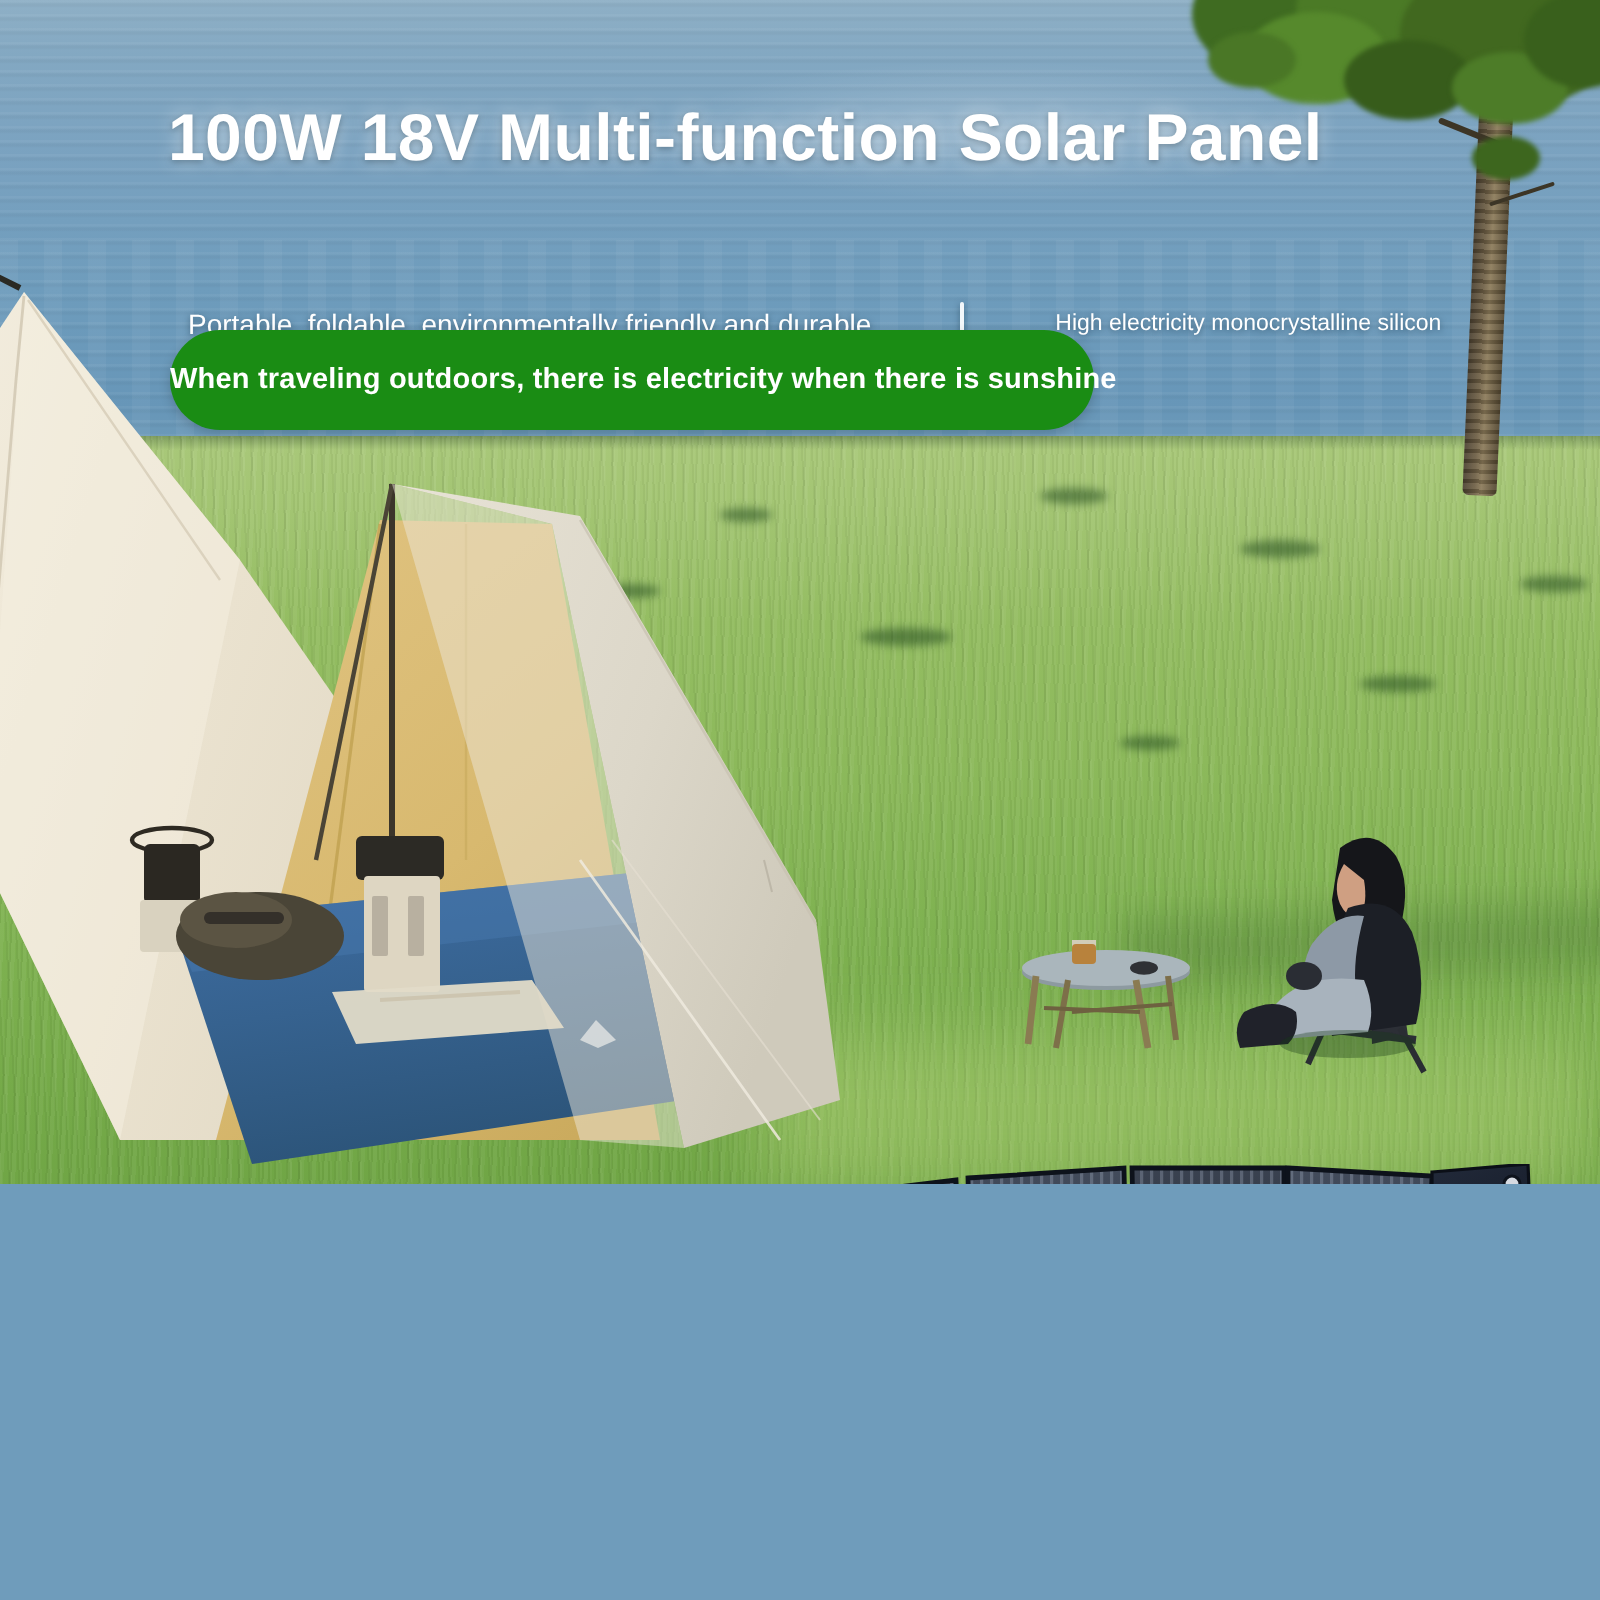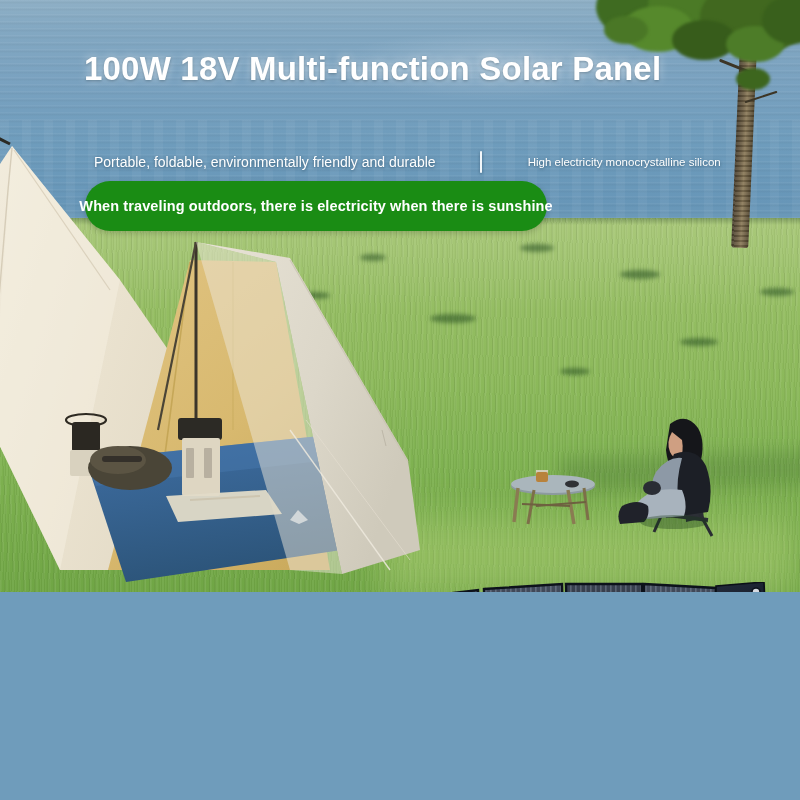--- a/index.html
+++ b/index.html
@@ -113,23 +113,23 @@
   .sub-divider{
     width:2px;height:22px;background:rgba(255,255,255,.92);
     margin-left:44px;margin-right:46px;border-radius:1px;
     box-shadow:0 1px 3px rgba(25,55,75,.5);
   }
   .sub-alt{
     font-size:11.5px;color:#ffffff;white-space:nowrap;
     text-shadow:0 1px 3px rgba(25,55,75,.6);
   }
   .pill{
-    position:absolute;left:85px;top:181px;width:462px;height:50px;
+    position:absolute;left:85px;top:165px;width:462px;height:50px;
     background:#1a8c14;border-radius:25px;
-    display:flex;align-items:center;justify-content:center;
+    display:flex;align-items:center;justify-content:flex-start;
     box-shadow:0 2px 6px rgba(0,0,0,.18);
   }
   .pill .ghost{
     position:absolute;left:22px;top:2px;right:22px;height:26px;
     color:rgba(255,255,255,.10);font-size:23px;font-weight:bold;
     letter-spacing:1px;overflow:hidden;white-space:nowrap;
     filter:blur(2px);
   }
   .pill-text{
     position:relative;font-size:14.5px;font-weight:bold;color:#ffffff;

